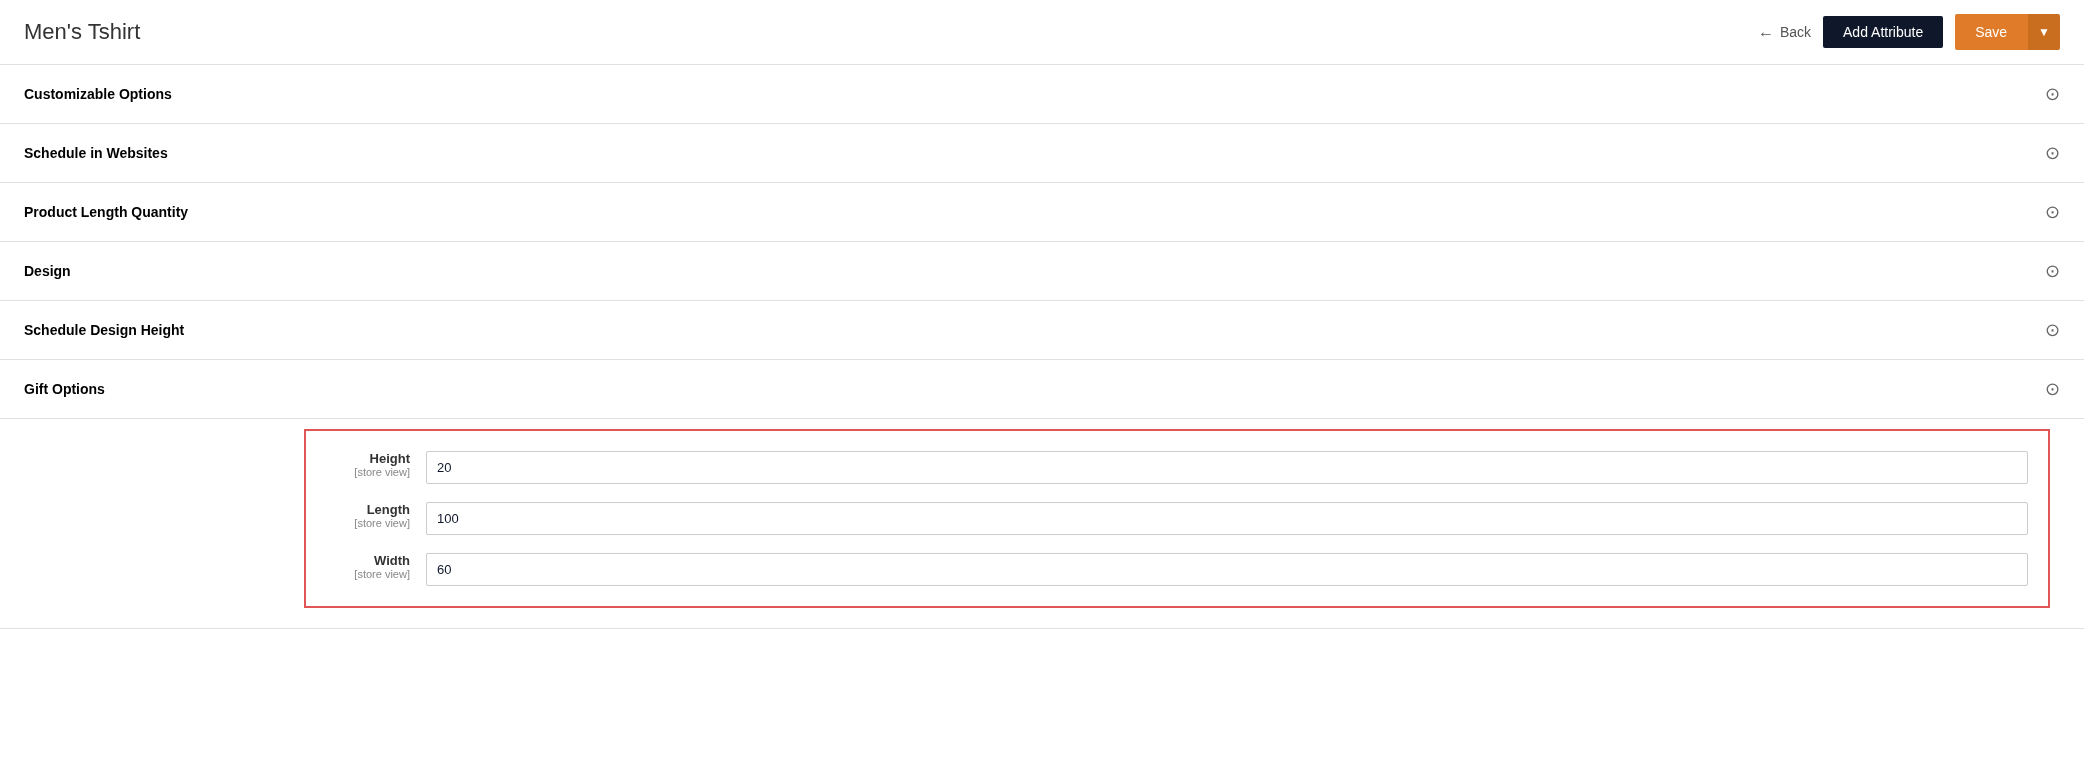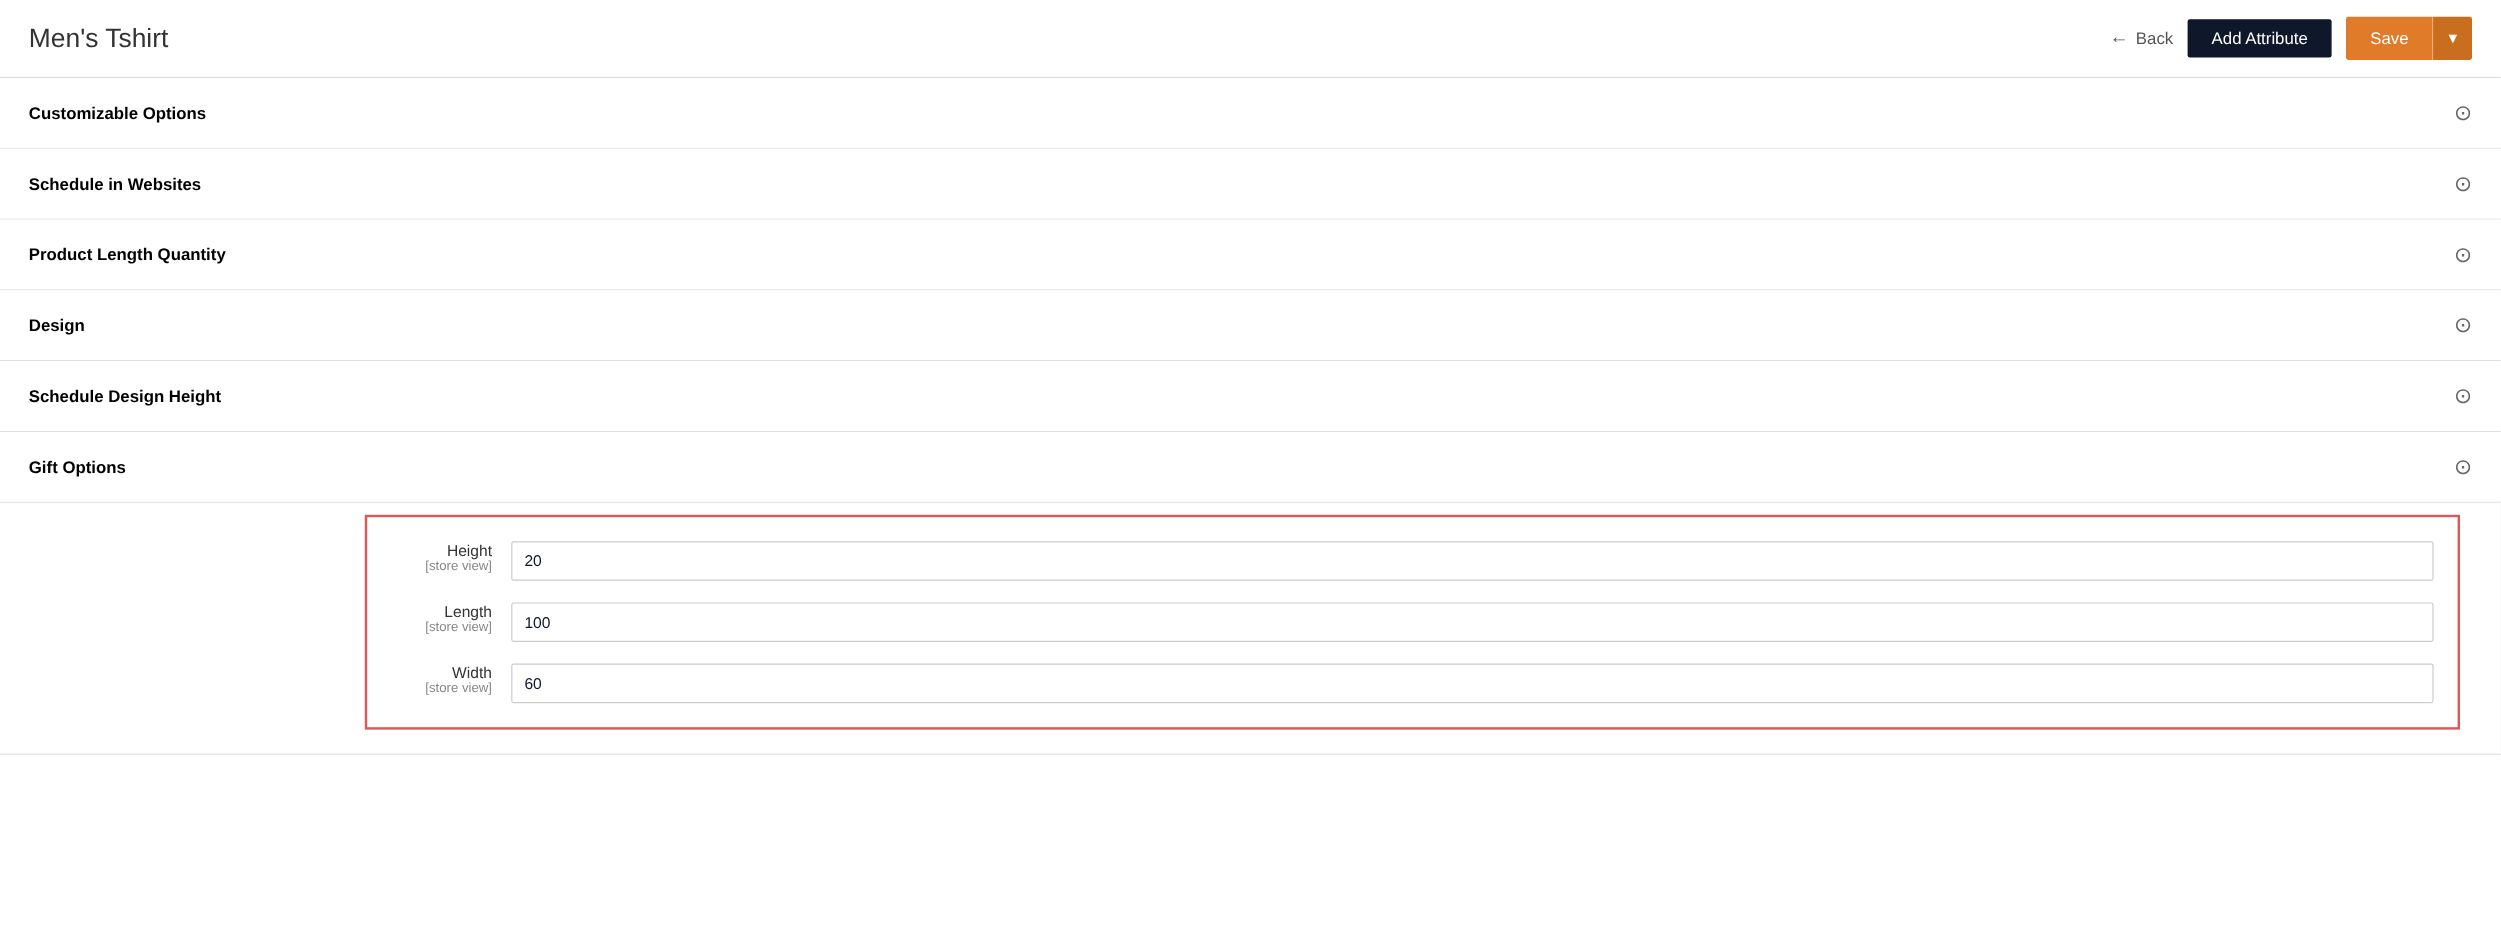--- a/index.html
+++ b/index.html
@@ -139,21 +139,21 @@
     .form-row:last-child { margin-bottom: 0; }
     .form-label-wrap {
       width: 100px;
       text-align: right;
       padding-right: 16px;
       flex-shrink: 0;
     }
     .form-label {
       font-size: 13px;
       color: #333;
-      font-weight: 400;
+      font-weight: 700;
       display: block;
     }
     .form-label-sub {
       font-size: 11px;
       color: #888;
       display: block;
     }
     .form-input {
       flex: 1;
       border: 1px solid #ccc;

